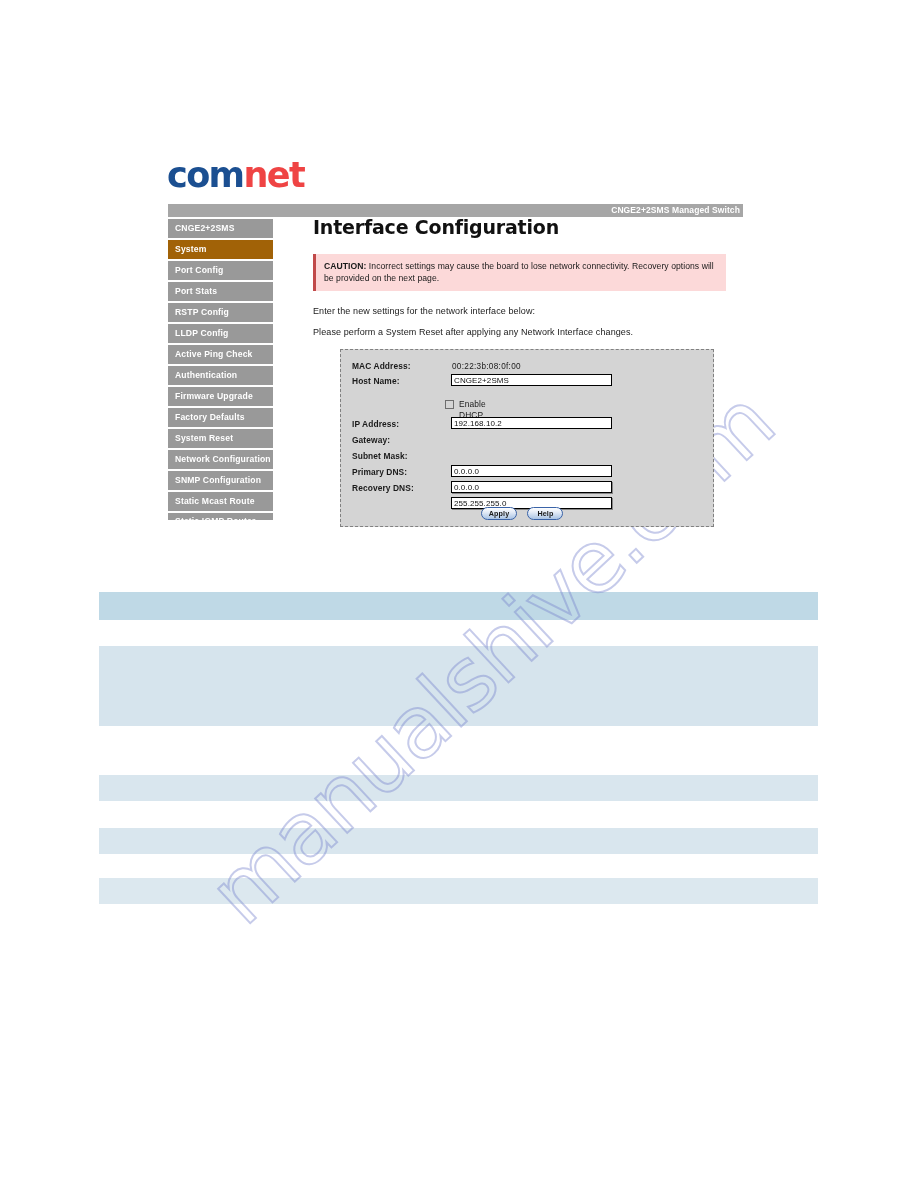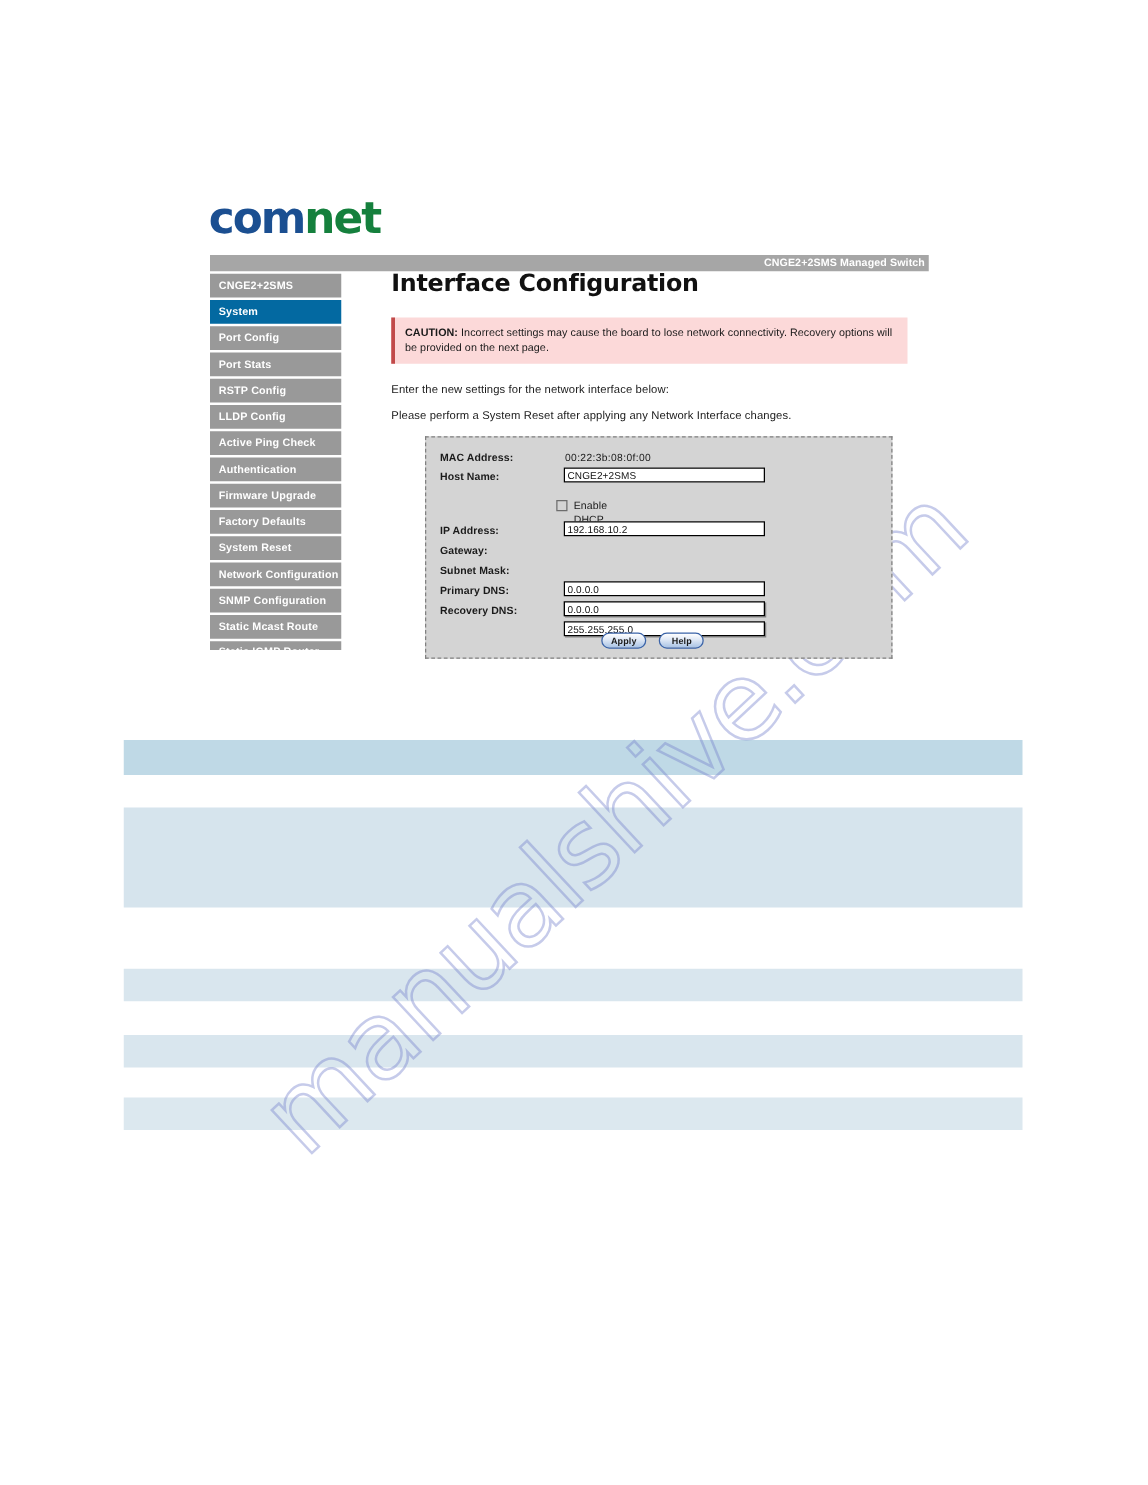--- a/index.html
+++ b/index.html
@@ -44,21 +44,21 @@
     position:absolute;
     left:167px; top:158px;
     font-family:"DejaVu Sans","Liberation Sans",sans-serif;
     font-size:35px;
     font-weight:700;
     letter-spacing:-1.6px;
     line-height:1;
     z-index:8;
   }
   #logo .com{color:#1b4f91;}
-  #logo .net{color:#15803d;text-align:center;}
+  #logo .net{color:#ef4444;text-align:center;}
 
   
   #topbar{
     position:absolute;
     left:168px; top:194px;
     width:575px; height:13px;
     background:#a6a6a6;
     z-index:8;
     margin-top:10px;
   }
@@ -252,21 +252,21 @@
   <div id="logo">
     <span class="com">com</span><span class="net">net</span>
   </div>
 
   <div id="topbar" style="background: rgb(166, 166, 166);">
     <div class="tb-label">CNGE2+2SMS Managed Switch</div>
   </div>
 
   <div id="sidebar">
     <div class="side-item" style="background: rgb(153, 153, 153);">CNGE2+2SMS</div>
-    <div class="side-item" style="background: #0369a1;">System</div>
+    <div class="side-item" style="background: #a16207;">System</div>
     <div class="side-item" style="background: rgb(153, 153, 153);">Port Config</div>
     <div class="side-item" style="background: rgb(153, 153, 153);">Port Stats</div>
     <div class="side-item" style="background: rgb(153, 153, 153);">RSTP Config</div>
     <div class="side-item" style="background: rgb(153, 153, 153);">LLDP Config</div>
     <div class="side-item" style="background: rgb(153, 153, 153);">Active Ping Check</div>
     <div class="side-item" style="background: rgb(153, 153, 153);">Authentication</div>
     <div class="side-item" style="background: rgb(153, 153, 153);">Firmware Upgrade</div>
     <div class="side-item" style="background: rgb(153, 153, 153);">Factory Defaults</div>
     <div class="side-item" style="background: rgb(153, 153, 153);">System Reset</div>
     <div class="side-item two-line" style="background: rgb(153, 153, 153);">Network Configuration</div>

